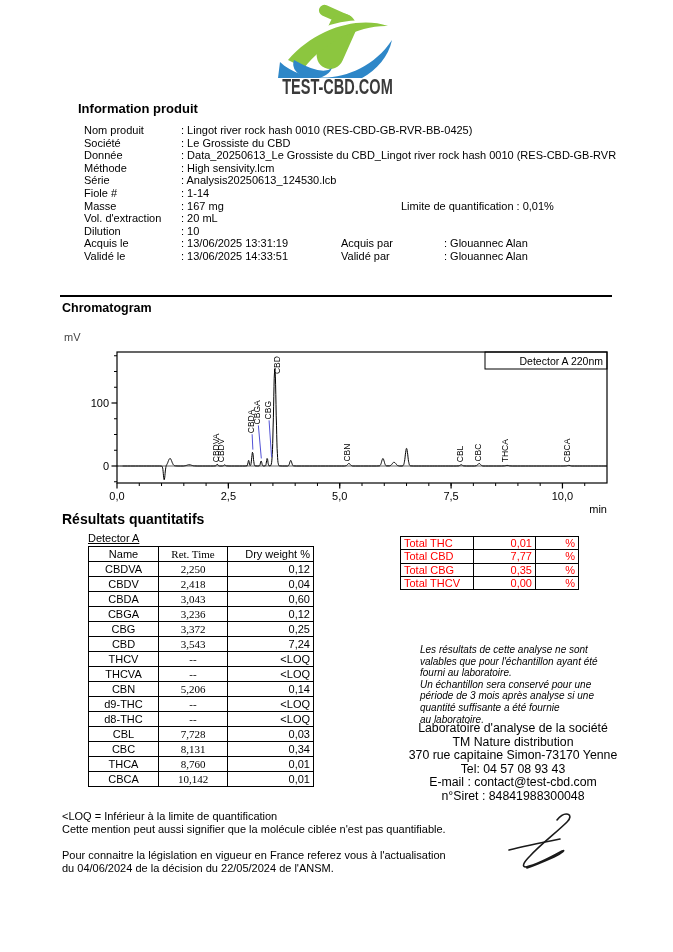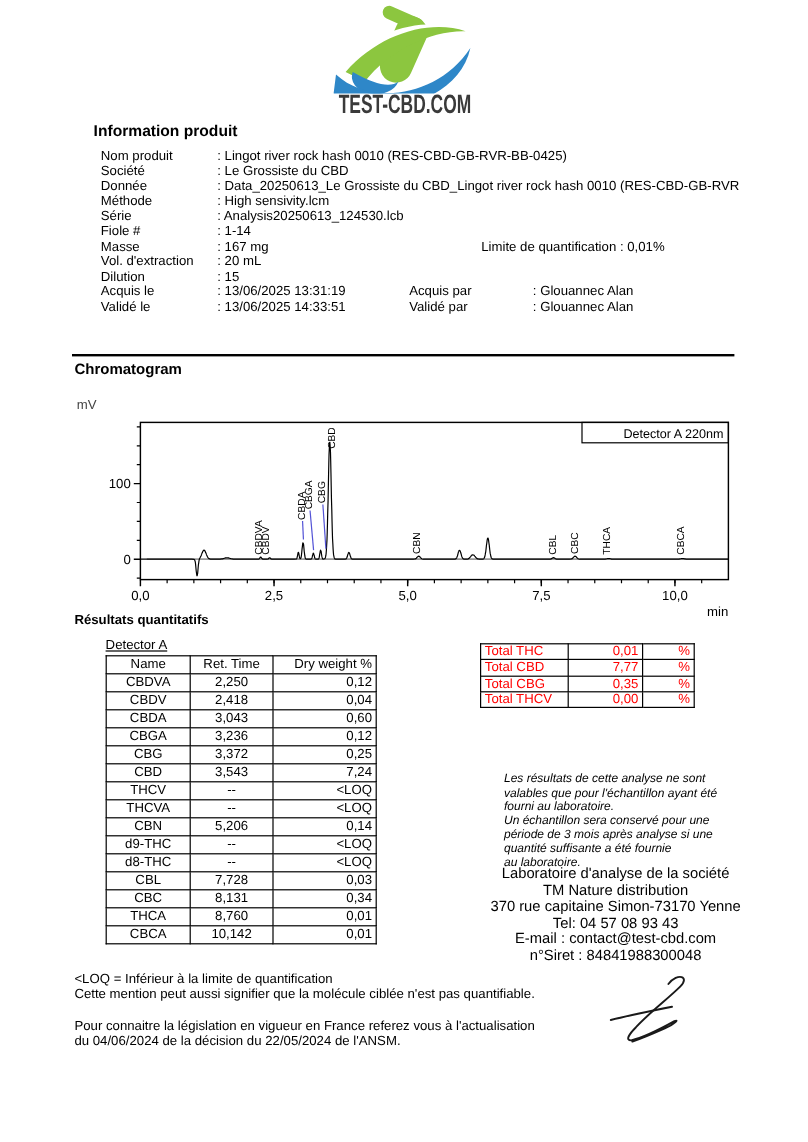--- a/index.html
+++ b/index.html
@@ -5,40 +5,40 @@
   html,body{margin:0;padding:0;background:#fff;}
   body{width:673px;height:952px;position:relative;font-family:"Liberation Sans",sans-serif;color:#000;overflow:hidden;}
   .abs{position:absolute;}
   
   #logo{left:254px;top:2px;width:166px;height:76px;}
   #logo-text{left:254px;top:74px;width:166px;text-align:center;font-size:22px;font-weight:bold;color:#3a3a3a;transform:scaleX(.66);transform-origin:center;letter-spacing:0px;white-space:nowrap;}
   
   .sec-title{font-weight:bold;font-size:13px;}
   #info-title{left:62px;top:101px;padding-left:16px;}
   #chrom-title{left:62px;top:301px;font-size:12.5px;}
-  #results-title{left:62px;top:511px;font-size:11px;}
+  #results-title{left:62px;top:511px;font-size:14px;}
   
   #info-rows{left:68px;top:124px;width:560px;font-size:11px;line-height:12.6px;}
   .irow{position:relative;white-space:nowrap;height:12.6px;}
   .ilabel{display:inline-block;width:97px;padding-left:16px;}
   .ival{display:inline-block;}
   .iright-limit{position:absolute;left:285px;top:0;padding-left:48px;}
   .iright-lab{position:absolute;left:273px;top:0;}
   .iright-val{position:absolute;left:376px;top:0;}
   
   #rule{left:60px;top:295px;width:552px;border-top:2px solid #000;height:0;}
   
   #chrom-svg{left:60px;top:326px;}
   
   #detector-label{left:88px;top:532px;font-size:11px;text-decoration:underline;}
   table{border-collapse:collapse;font-size:11px;}
   #results-table{left:88px;top:546px;}
   #results-table td,#results-table th{border:1px solid #000;height:14px;padding:0 3px;font-weight:normal;}
   #results-table .c0{width:63px;text-align:center;}
-  #results-table .c1{width:62px;text-align:center;}
+  #results-table .c1{width:62px;text-align:center;font-family:Liberation Serif, serif;}
   #results-table .c2{width:79px;text-align:right;}
   #results-table th{text-align:center;}
   
   #totals-table{left:400px;top:536px;color:#f00;padding-left:28px;}
   #totals-table td{border:1px solid #000;height:12.3px;padding:0 3px;}
   #totals-table .t0{width:66px;text-align:left;}
   #totals-table .t1{width:55px;text-align:right;}
   #totals-table .t2{width:36px;text-align:right;}
   
   #disclaimer{left:420px;top:644px;width:252px;font-size:10px;font-style:italic;line-height:11.6px;}
@@ -65,21 +65,21 @@
 <div id="info-title" class="abs sec-title">Information produit</div>
 <div id="info-rows" class="abs">
   <div class="irow"><span class="ilabel">Nom produit</span><span class="ival">: Lingot river rock hash 0010 (RES-CBD-GB-RVR-BB-0425)</span></div>
   <div class="irow"><span class="ilabel">Société</span><span class="ival">: Le Grossiste du CBD</span></div>
   <div class="irow"><span class="ilabel">Donnée</span><span class="ival">: Data_20250613_Le Grossiste du CBD_Lingot river rock hash 0010 (RES-CBD-GB-RVR</span></div>
   <div class="irow"><span class="ilabel">Méthode</span><span class="ival">: High sensivity.lcm</span></div>
   <div class="irow"><span class="ilabel">Série</span><span class="ival">: Analysis20250613_124530.lcb</span></div>
   <div class="irow"><span class="ilabel">Fiole #</span><span class="ival">: 1-14</span></div>
   <div class="irow"><span class="ilabel">Masse</span><span class="ival">: 167 mg</span><span class="iright-limit">Limite de quantification : 0,01%</span></div>
   <div class="irow"><span class="ilabel">Vol. d'extraction</span><span class="ival">: 20 mL</span></div>
-  <div class="irow"><span class="ilabel">Dilution</span><span class="ival">: 15</span></div>
+  <div class="irow"><span class="ilabel">Dilution</span><span class="ival">: 10</span></div>
   <div class="irow"><span class="ilabel">Acquis le</span><span class="ival">: 13/06/2025 13:31:19</span><span class="iright-lab">Acquis par</span><span class="iright-val">: Glouannec Alan</span></div>
   <div class="irow"><span class="ilabel">Validé le</span><span class="ival">: 13/06/2025 14:33:51</span><span class="iright-lab">Validé par</span><span class="iright-val">: Glouannec Alan</span></div>
 </div>
 
 <div id="rule" class="abs"></div>
 <div id="chrom-title" class="abs sec-title">Chromatogram</div>
 <svg id="chrom-svg" class="abs" width="560" height="190" viewBox="0 0 560 190">
     <line x1="62.345454545454544" y1="140" x2="547" y2="140" stroke="#999999" stroke-width="1.4"></line>
     <path d="M57.0,140.0L59.7,140.0L62.3,140.0L65.0,140.0L67.7,140.0L70.4,140.0L73.0,140.0L75.7,140.0L78.4,140.0L81.1,140.0L83.7,140.0L86.4,140.0L89.1,140.0L91.7,140.0L94.4,140.0L97.1,140.0L99.8,140.0L101.8,140.1L102.0,140.3L102.2,140.6L102.4,141.2L102.7,142.1L102.9,143.5L103.1,145.3L103.3,147.5L103.5,149.8L103.8,151.9L104.0,153.3L104.2,153.8L104.4,153.3L104.7,151.8L104.9,149.7L105.1,147.3L105.3,145.0L105.6,143.1L105.8,141.6L106.0,140.6L106.2,139.8L106.4,139.3L106.7,138.8L106.9,138.4L107.1,138.0L107.3,137.6L107.6,137.1L107.8,136.5L108.0,136.0L108.2,135.4L108.4,134.8L108.7,134.3L108.9,133.8L109.1,133.3L109.3,133.0L109.6,132.7L109.8,132.5L110.5,132.7L110.7,133.0L110.9,133.3L111.1,133.8L111.3,134.3L111.6,134.8L111.8,135.4L112.0,136.0L112.2,136.5L112.5,137.1L112.7,137.5L112.9,138.0L113.1,138.4L113.3,138.7L113.6,139.0L113.8,139.2L114.0,139.4L114.2,139.5L114.7,139.8L115.4,139.9L118.0,140.0L120.7,140.0L123.4,140.0L124.7,139.8L125.4,139.7L126.0,139.5L126.5,139.4L126.9,139.2L127.4,139.1L127.8,138.9L128.5,138.8L130.5,138.9L130.9,139.1L131.4,139.2L131.8,139.4L132.3,139.5L132.7,139.6L133.4,139.8L134.5,139.9L137.2,140.0L139.9,140.0L142.5,140.0L145.2,140.0L147.9,140.0L150.5,140.0L153.2,140.0L155.7,139.9L155.9,139.7L156.1,139.5L156.3,139.2L156.6,138.9L156.8,138.5L157.0,138.2L157.7,138.5L157.9,138.9L158.1,139.2L158.3,139.5L158.6,139.7L158.8,139.9L159.7,140.0L162.3,140.0L163.5,139.8L163.7,139.6L163.9,139.4L164.1,139.1L164.4,138.9L164.6,138.8L165.2,139.1L165.5,139.3L165.7,139.6L165.9,139.8L166.4,139.9L169.0,140.0L171.7,140.0L174.4,140.0L177.0,140.0L179.7,140.0L182.4,140.0L185.1,140.0L187.1,139.8L187.3,139.4L187.5,138.8L187.7,138.0L188.0,136.8L188.2,135.6L188.4,134.7L188.6,134.3L188.9,134.7L189.1,135.6L189.3,136.8L189.5,137.9L189.7,138.8L190.0,139.4L190.2,139.6L190.6,139.2L190.9,138.5L191.1,137.4L191.3,135.9L191.5,133.9L191.7,131.6L192.0,129.3L192.2,127.4L192.4,126.3L192.9,127.1L193.1,128.9L193.3,131.1L193.5,133.4L193.8,135.5L194.0,137.1L194.2,138.3L194.4,139.1L194.6,139.5L194.9,139.8L195.1,139.9L197.8,140.0L199.3,139.9L199.5,139.7L199.8,139.4L200.0,138.9L200.2,138.1L200.4,137.1L200.7,136.1L200.9,135.3L201.1,135.0L201.3,135.1L201.5,135.8L201.8,136.7L202.0,137.7L202.2,138.6L202.4,139.2L202.7,139.6L202.9,139.8L203.3,140.0L205.3,139.9L205.6,139.6L205.8,139.2L206.0,138.5L206.2,137.4L206.4,136.0L206.7,134.5L206.9,133.2L207.1,132.5L207.6,133.4L207.8,134.8L208.0,136.3L208.2,137.7L208.5,138.7L208.7,139.3L208.9,139.7L209.1,139.9L210.7,139.6L210.9,139.3L211.1,138.8L211.3,138.0L211.6,136.7L211.8,134.9L212.0,132.2L212.2,128.6L212.5,123.7L212.7,117.5L212.9,110.0L213.1,101.1L213.4,91.2L213.6,80.8L213.8,70.3L214.0,60.6L214.2,52.3L214.5,46.3L214.7,42.9L214.9,42.6L215.1,45.4L215.4,50.9L215.6,58.8L215.8,68.3L216.0,78.7L216.2,89.2L216.5,99.2L216.7,108.3L216.9,116.1L217.1,122.6L217.4,127.7L217.6,131.6L217.8,134.4L218.0,136.4L218.3,137.8L218.5,138.7L218.7,139.2L218.9,139.6L219.1,139.8L219.6,139.9L222.3,140.0L224.9,140.0L227.6,140.0L228.3,139.8L228.5,139.6L228.7,139.3L228.9,138.9L229.2,138.4L229.4,137.8L229.6,137.0L229.8,136.2L230.1,135.5L230.3,134.9L230.5,134.5L230.7,134.3L230.9,134.5L231.2,134.9L231.4,135.5L231.6,136.2L231.8,137.0L232.1,137.8L232.3,138.4L232.5,138.9L232.7,139.3L233.0,139.6L233.2,139.8L233.6,139.9L236.3,140.0L239.0,140.0L241.6,140.0L244.3,140.0L247.0,140.0L249.7,140.0L252.3,140.0L255.0,140.0L257.7,140.0L260.3,140.0L263.0,140.0L265.7,140.0L268.4,140.0L271.0,140.0L273.7,140.0L276.4,140.0L279.1,140.0L281.7,140.0L284.4,140.0L285.7,139.8L286.2,139.7L286.4,139.6L286.6,139.4L286.9,139.2L287.1,139.0L287.3,138.8L287.5,138.5L287.7,138.3L288.0,138.0L288.2,137.8L288.4,137.6L288.9,137.5L289.5,137.7L289.7,137.9L290.0,138.2L290.2,138.4L290.4,138.7L290.6,138.9L290.9,139.1L291.1,139.3L291.3,139.5L291.5,139.6L292.0,139.8L292.6,140.0L295.3,140.0L298.0,140.0L300.7,140.0L303.3,140.0L306.0,140.0L308.7,140.0L311.4,140.0L314.0,140.0L316.7,140.0L319.4,139.9L319.8,139.7L320.0,139.5L320.3,139.2L320.5,138.9L320.7,138.5L320.9,137.9L321.2,137.3L321.4,136.5L321.6,135.7L321.8,134.9L322.0,134.1L322.3,133.5L322.5,132.9L322.7,132.6L323.4,132.9L323.6,133.5L323.8,134.1L324.0,134.9L324.3,135.7L324.5,136.5L324.7,137.3L324.9,137.9L325.2,138.5L325.4,138.9L325.6,139.2L325.8,139.5L326.1,139.7L326.3,139.8L326.7,139.9L329.4,139.9L330.1,139.7L330.5,139.5L330.7,139.3L331.0,139.2L331.2,139.0L331.4,138.8L331.6,138.5L331.8,138.3L332.1,138.0L332.3,137.7L332.5,137.4L332.7,137.1L333.0,136.9L333.2,136.7L333.4,136.5L333.6,136.3L334.7,136.5L335.0,136.7L335.2,136.9L335.4,137.1L335.6,137.4L335.9,137.7L336.1,138.0L336.3,138.3L336.5,138.5L336.7,138.8L337.0,139.0L337.2,139.2L337.4,139.3L337.6,139.5L338.1,139.7L338.5,139.8L339.4,140.0L342.1,140.0L342.8,139.8L343.0,139.7L343.2,139.5L343.4,139.2L343.6,138.8L343.9,138.2L344.1,137.4L344.3,136.4L344.5,135.2L344.8,133.6L345.0,131.9L345.2,130.1L345.4,128.2L345.7,126.3L345.9,124.7L346.1,123.4L346.3,122.6L346.5,122.4L346.8,122.6L347.0,123.4L347.2,124.7L347.4,126.3L347.7,128.2L347.9,130.1L348.1,131.9L348.3,133.6L348.5,135.2L348.8,136.4L349.0,137.4L349.2,138.2L349.4,138.8L349.7,139.2L349.9,139.5L350.1,139.7L350.3,139.8L350.8,139.9L353.4,140.0L356.1,140.0L358.8,140.0L361.5,140.0L364.1,140.0L366.8,140.0L369.5,140.0L372.2,140.0L374.8,140.0L377.5,140.0L380.2,140.0L382.8,140.0L385.5,140.0L388.2,140.0L390.9,140.0L393.5,140.0L396.2,140.0L398.9,139.9L399.3,139.7L399.8,139.5L400.0,139.3L400.2,139.2L400.4,139.0L400.7,138.9L401.1,138.7L401.8,138.9L402.0,139.0L402.2,139.1L402.4,139.3L402.7,139.4L402.9,139.6L403.3,139.8L403.8,139.9L406.5,140.0L409.1,140.0L411.8,140.0L414.5,140.0L416.0,139.8L416.5,139.7L416.7,139.6L416.9,139.4L417.1,139.2L417.4,139.0L417.6,138.8L417.8,138.5L418.0,138.3L418.3,138.0L418.5,137.8L418.7,137.6L419.2,137.5L419.8,137.7L420.0,137.9L420.3,138.2L420.5,138.4L420.7,138.7L420.9,138.9L421.2,139.1L421.4,139.3L421.6,139.5L421.8,139.6L422.3,139.8L422.9,140.0L425.6,140.0L428.3,140.0L431.0,140.0L433.6,140.0L436.3,140.0L439.0,140.0L441.6,140.0L444.3,139.9L445.2,139.8L445.9,139.6L446.3,139.5L447.2,139.4L448.1,139.5L448.6,139.6L449.0,139.7L449.7,139.9L452.3,140.0L455.0,140.0L457.7,140.0L460.4,140.0L463.0,140.0L465.7,140.0L468.4,140.0L471.1,140.0L473.7,140.0L476.4,140.0L479.1,140.0L481.7,140.0L484.4,140.0L487.1,140.0L489.8,140.0L492.4,140.0L495.1,140.0L497.8,140.0L500.5,140.0L503.1,140.0L505.8,139.9L506.7,139.8L507.4,139.6L507.8,139.5L508.5,139.4L509.8,139.5L510.3,139.7L510.9,139.8L511.8,140.0L514.5,140.0L517.2,140.0L519.8,140.0L522.5,140.0L525.2,140.0L527.8,140.0L530.5,140.0L533.2,140.0L535.9,140.0L538.5,140.0L541.2,140.0L543.9,140.0L546.6,140.0L547.0,140.0" fill="none" stroke="#000000" stroke-width="1" stroke-linejoin="round"></path>
     <text transform="translate(158.5,136.22) rotate(-90)" font-size="8.5" font-family="&quot;Liberation Sans&quot;,sans-serif" fill="#000">CBDVA</text>

